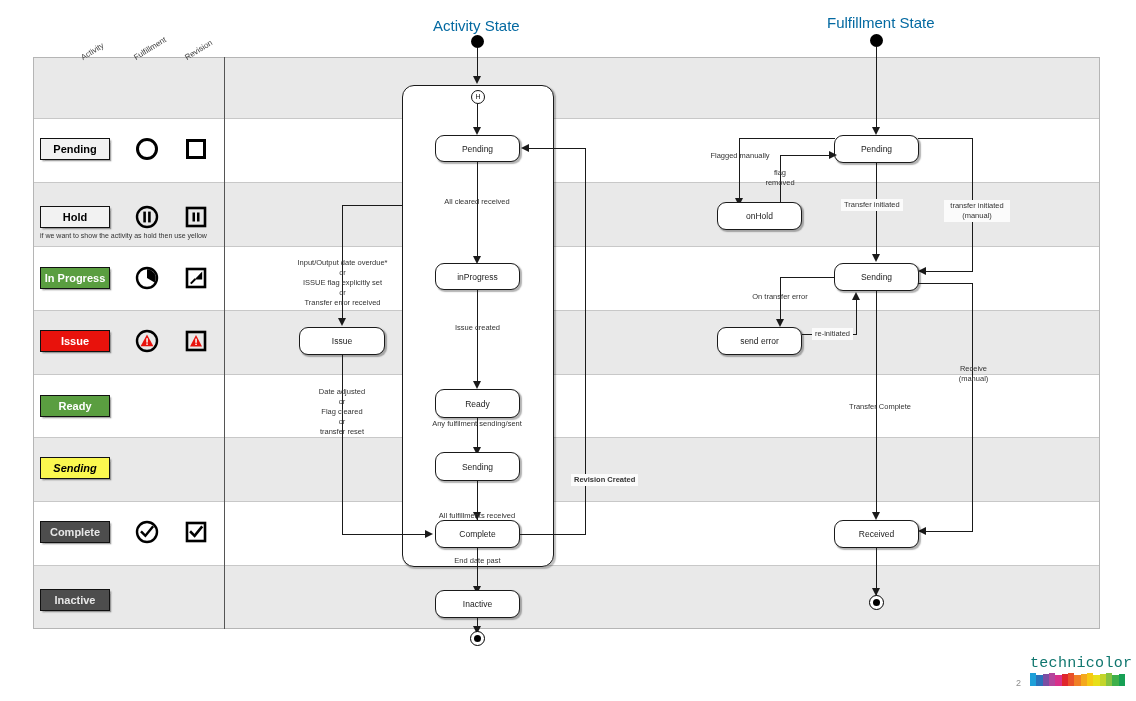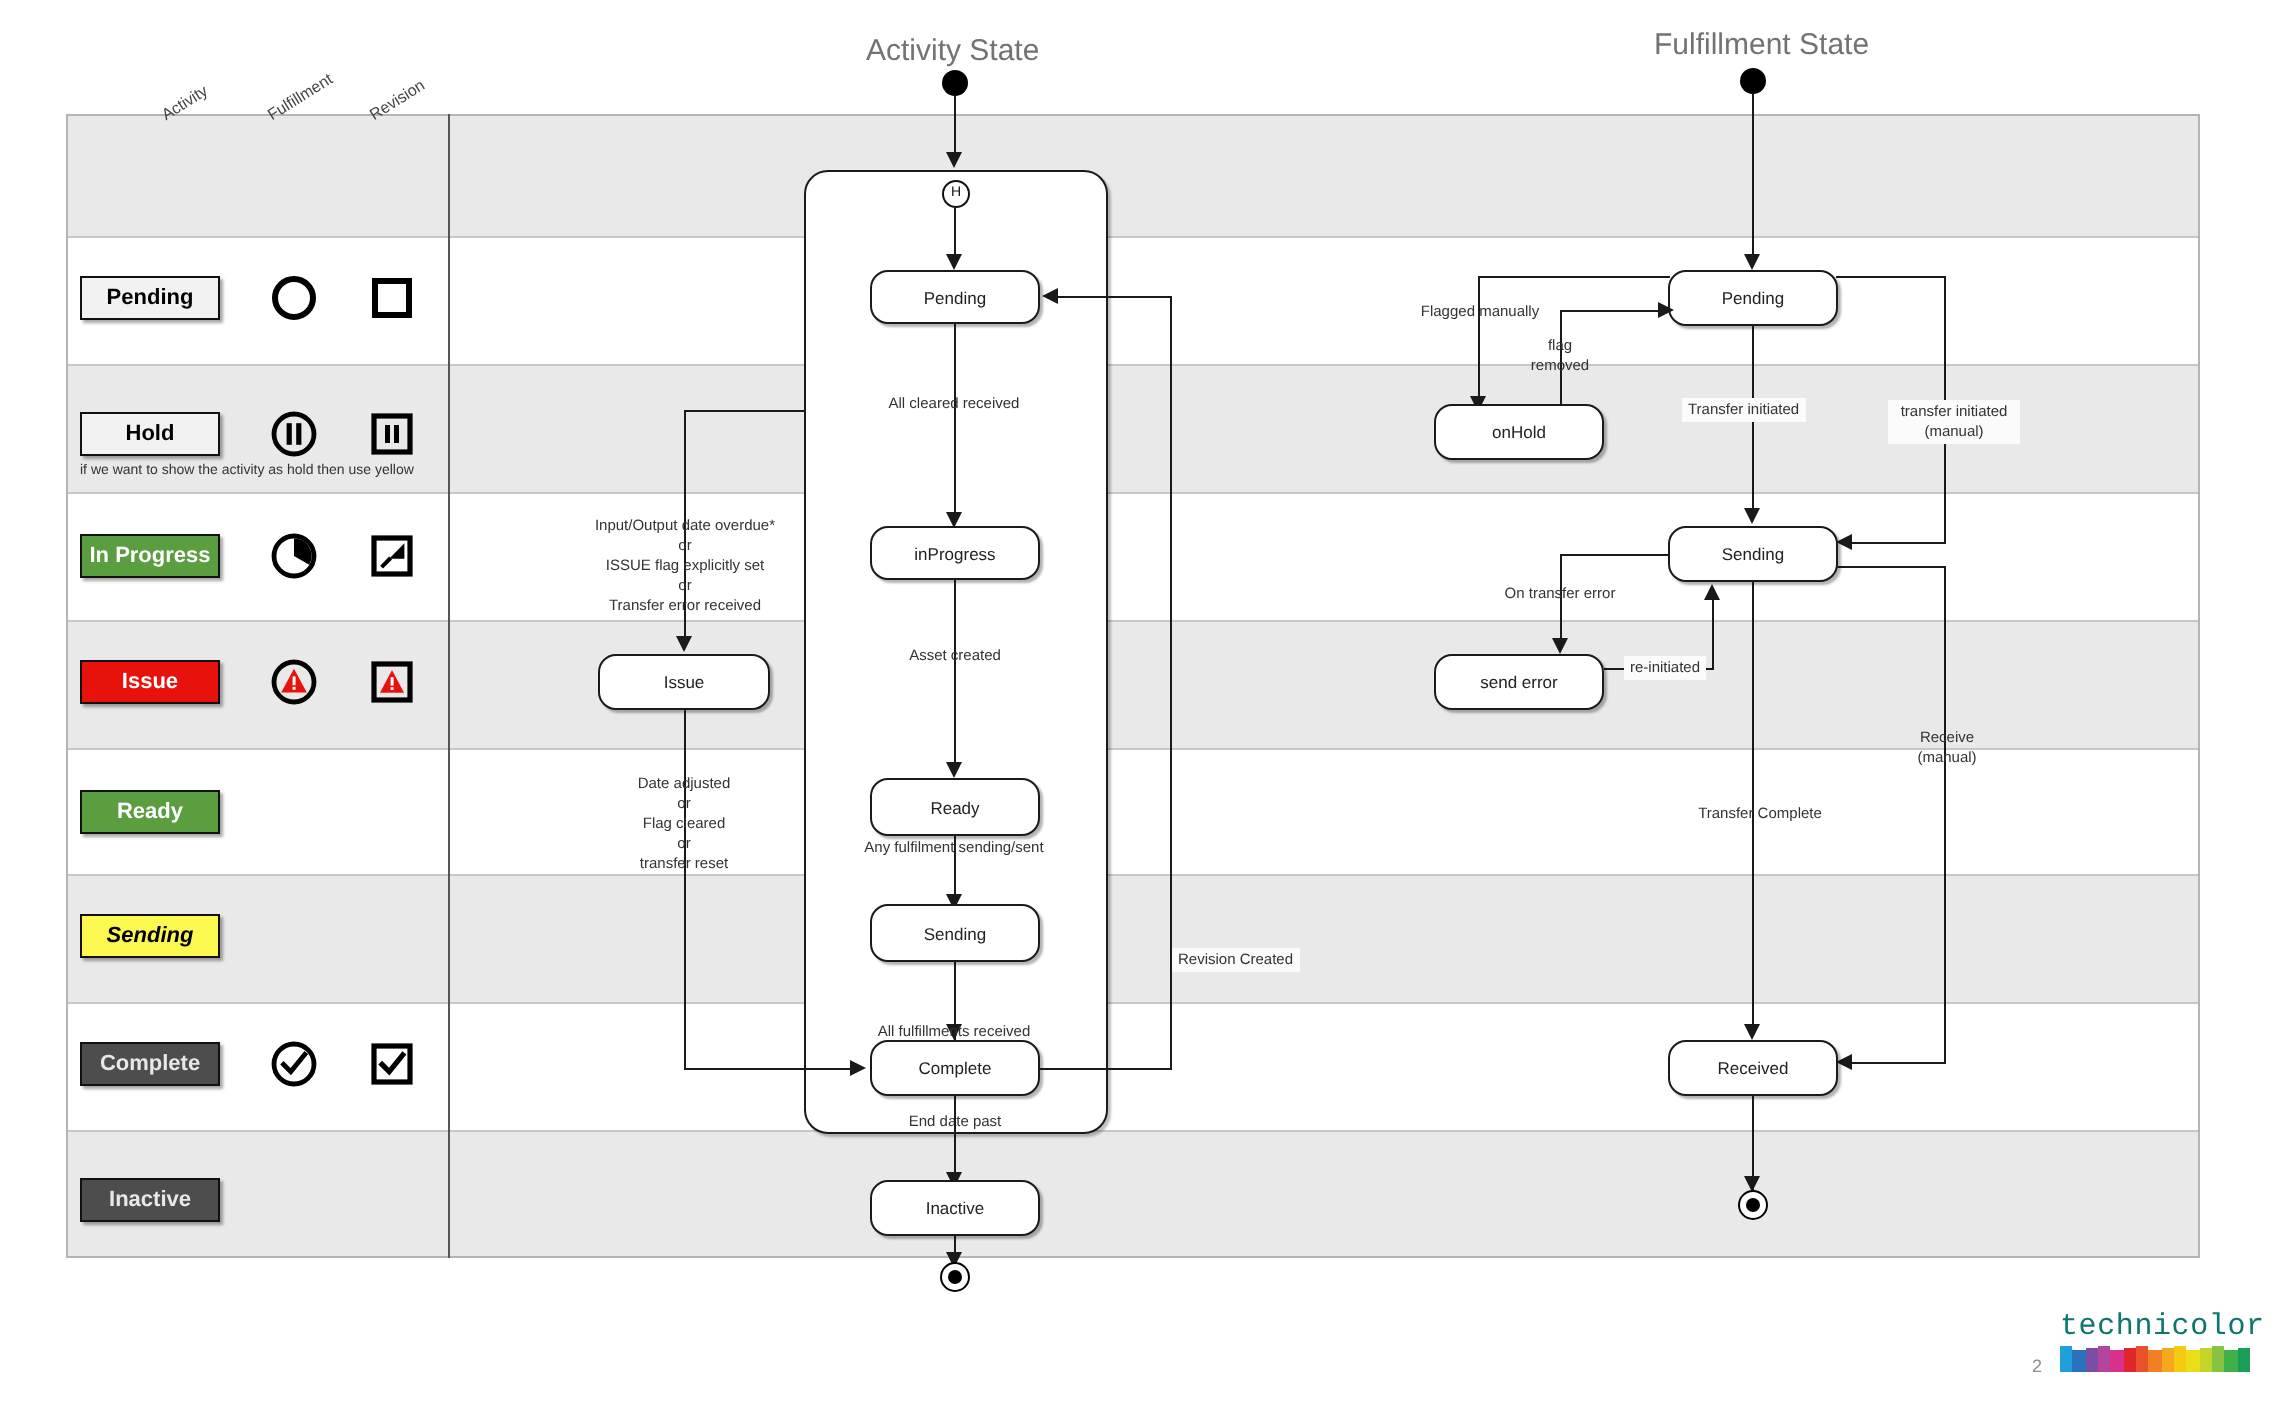--- a/index.html
+++ b/index.html
@@ -38,21 +38,21 @@
   .chip.red{background:#e8120c;color:#ffffff;}
   .chip.yellow{background:#fbf84f;color:#000;font-style:italic;}
   .chip.grey{background:#4d4d4d;color:#e8e8e8;}
   .note{position:absolute;font-size:7px;color:#333;white-space:nowrap;}
 
   
   .ico{position:absolute;width:26px;height:26px;}
   .ico svg{display:block;width:26px;height:26px;}
 
   
-  .dtitle{position:absolute;font-size:15px;color:#737373;white-space:nowrap;}
+  .dtitle{position:absolute;font-size:15px;color:#0369a1;white-space:nowrap;}
 
   
   .node{
     position:absolute;box-sizing:border-box;
     border:1.4px solid #1a1a1a;border-radius:9px;background:#ffffff;
     font-size:8.5px;color:#222;display:flex;align-items:center;justify-content:center;
     box-shadow:1.5px 1.5px 1.2px rgba(0,0,0,.30);
   }
   .composite{
     position:absolute;box-sizing:border-box;border:1.3px solid #1a1a1a;
@@ -208,21 +208,21 @@
   <div class="arrow-d" style="left:473px;top:127px;"></div>
 
   <div class="node" style="left:435px;top:135px;width:85px;height:27px;">Pending</div>
   <div class="vline" style="left:477px;top:162px;height:96px;"></div>
   <div class="arrow-d" style="left:473px;top:256px;"></div>
   <div class="elabel" style="left:441px;top:197px;width:72px;">All cleared received</div>
 
   <div class="node" style="left:435px;top:263px;width:85px;height:27px;">inProgress</div>
   <div class="vline" style="left:477px;top:290px;height:92px;"></div>
   <div class="arrow-d" style="left:473px;top:381px;"></div>
-  <div class="elabel" style="left:445px;top:323px;width:65px;">Asset created</div>
+  <div class="elabel" style="left:445px;top:323px;width:65px;">Issue created</div>
 
   <div class="node" style="left:435px;top:389px;width:85px;height:29px;">Ready</div>
   <div class="elabel" style="left:422px;top:419px;width:110px;">Any fulfilment sending/sent</div>
   <div class="vline" style="left:477px;top:418px;height:31px;"></div>
   <div class="arrow-d" style="left:473px;top:447px;"></div>
 
   <div class="node" style="left:435px;top:452px;width:85px;height:29px;">Sending</div>
   <div class="vline" style="left:477px;top:481px;height:39px;"></div>
   <div class="arrow-d" style="left:473px;top:512px;"></div>
   <div class="elabel" style="left:432px;top:511px;width:90px;">All fulfillments received</div>
@@ -260,21 +260,21 @@
     <span>or</span><br>
     <span>Flag cleared</span><br>
     <span>or</span><br>
     <span>transfer reset</span>
   </div>
 
   <div class="hline" style="left:520px;top:534px;width:66px;"></div>
   <div class="vline" style="left:585px;top:148px;height:387px;"></div>
   <div class="hline" style="left:529px;top:148px;width:57px;"></div>
   <div class="arrow-l" style="left:521px;top:144px;"></div>
-  <div class="elabel boxed" style="left:586px;top:474px;">Revision Created</div>
+  <div class="elabel boxed" style="left:571px;top:474px;font-weight:bold;">Revision Created</div>
 
   <div class="dtitle" style="left:827px;top:14px;">Fulfillment State</div>
   <div class="start-dot" style="left:870px;top:34px;"></div>
   <div class="vline" style="left:876px;top:47px;height:83px;"></div>
   <div class="arrow-d" style="left:872px;top:127px;"></div>
 
   <div class="node" style="left:834px;top:135px;width:85px;height:28px;">Pending</div>
 
   <div class="hline" style="left:739px;top:138px;width:96px;"></div>
   <div class="vline" style="left:739px;top:138px;height:64px;"></div>

